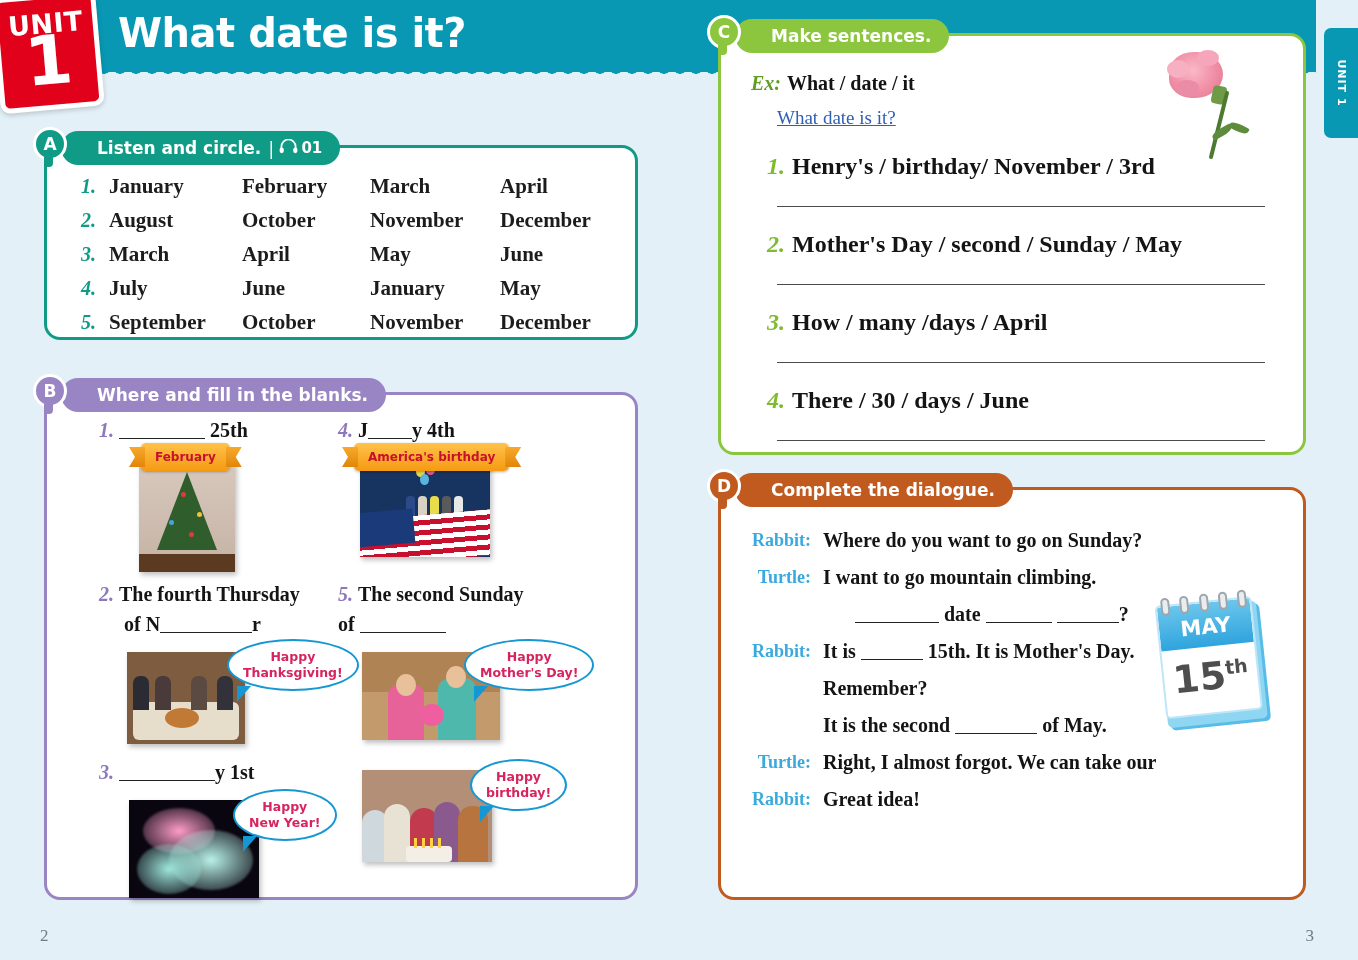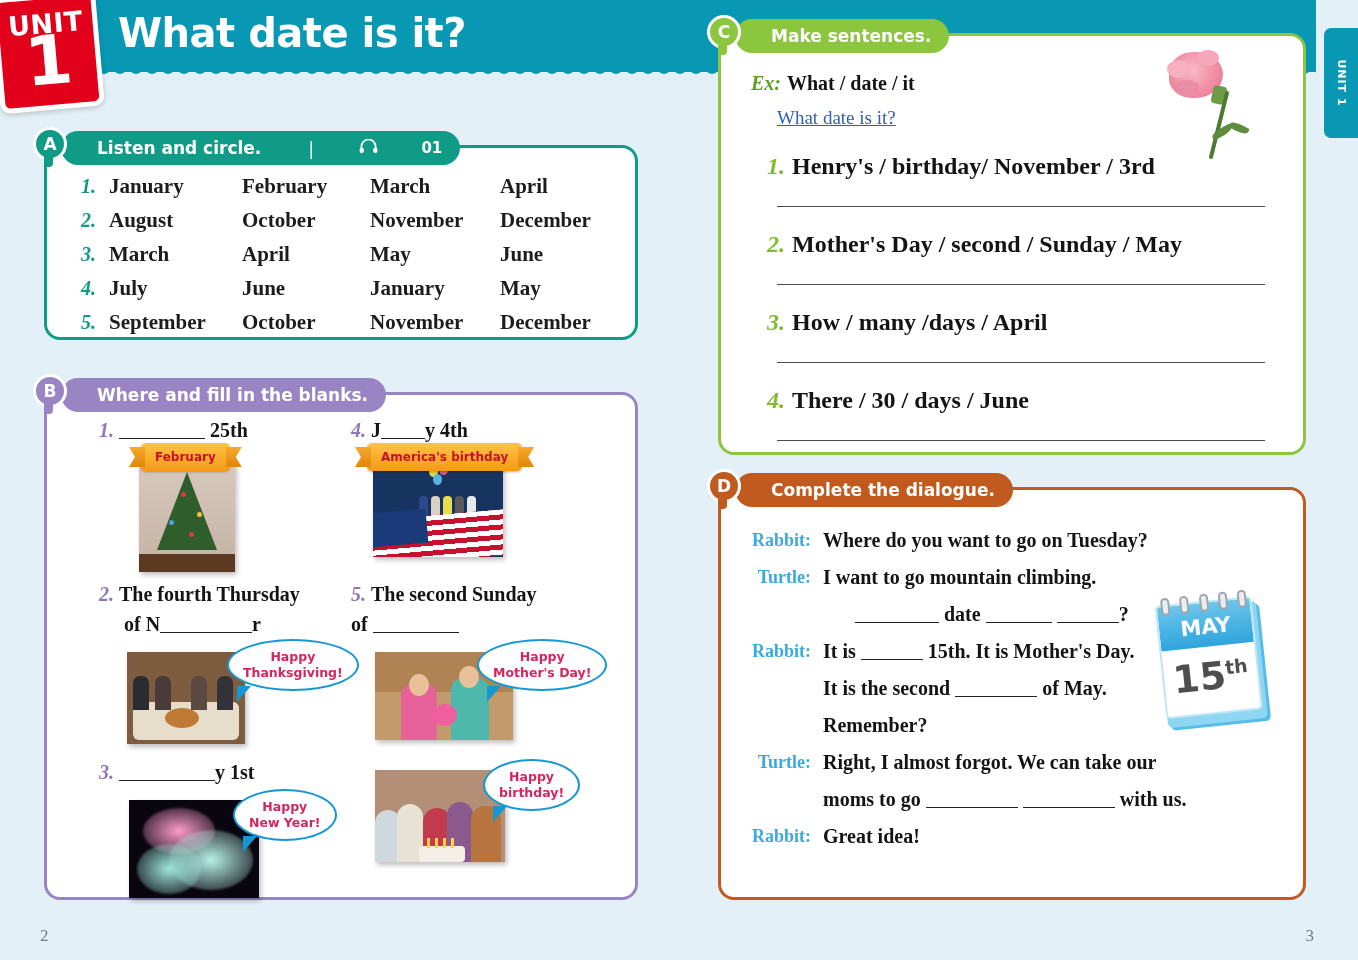--- a/index.html
+++ b/index.html
@@ -80,40 +80,40 @@
     font-family:"DejaVu Sans", sans-serif; font-weight:bold;
     font-size:17px; color:#fff;
   }
   .sec-badge .notch{
     position:absolute; left:8px; bottom:-9px; width:9px; height:10px;
     border-radius:0 0 4px 4px;
   }
 
   
   #secA{ left:44px; top:145px; width:594px; height:195px; border:3px solid #0f9b85; }
-  #secA .sec-head{ background:#0f9b85;gap:40px; }
+  #secA .sec-head{ background:#0f9b85; }
   #secA .sec-badge{ background:#0f9b85; }
   #secA .sec-badge .notch{ background:#0f9b85; }
   .a-rows{ position:absolute; left:34px; top:26px; }
   .a-row{ display:flex; height:34px; align-items:baseline; }
   .a-num{ width:28px; font-style:italic; font-weight:bold; font-size:20px; color:#0f9b85; }
   .a-cell{ font-size:21px; color:#1c1c1c; font-weight:600; }
   .a-c1{ width:133px; } .a-c2{ width:128px; } .a-c3{ width:130px; } .a-c4{ width:120px; }
 
   .hp-sep{ padding:0 5px 0 7px; font-weight:normal; font-size:18px; }
   .hp-icon{ display:inline-block; vertical-align:-3px; margin-right:3px; }
   .hp-num{ font-family:"DejaVu Sans", sans-serif; font-size:15px; }
 
   
   #secB{ left:44px; top:392px; width:594px; height:508px; border:3px solid #9a85c4; }
   #secB .sec-head{ background:#9a85c4; }
   #secB .sec-badge{ background:#9a85c4; }
   #secB .sec-badge .notch{ background:#9a85c4; }
   .b-col{ position:absolute; top:20px; }
-  .b-colL{ left:52px; } .b-colR{ left:304px; }
+  .b-colL{ left:52px; } .b-colR{ left:291px; }
   .b-item{ position:relative; margin-bottom:10px; }
   .b-label{ font-size:20px; font-weight:600; color:#141414; line-height:30px; white-space:nowrap; }
   .b-num{ font-style:italic; font-weight:bold; color:#8d77bd; margin-right:5px; font-size:20px; }
   .b-blank{ display:inline-block; border-bottom:1.6px solid #222; height:18px; vertical-align:-2px;}
   .photo{ position:relative; margin-top:5px; box-shadow:2px 3px 5px rgba(0,0,0,.25); }
 
   
   .ph-tree{ width:96px; height:110px; background:
       linear-gradient(#d8c9bd,#c4b2a4); overflow:hidden; }
   .ph-tree .tree{ position:absolute; left:50%; top:10px; transform:translateX(-50%);
@@ -536,57 +536,54 @@
           <i></i>
           <i></i>
           <i></i>
           <i></i>
       </div>
     </div>
 
     <div class="d-body">
       <div class="d-line">
         <span class="d-spk">Rabbit:</span>
-        <span class="d-txt">Where do you want to go on Tuesday?</span>
+        <span class="d-txt">Where do you want to go on Sunday?</span>
       </div>
       <div class="d-line">
         <span class="d-spk">Turtle:</span>
         <span class="d-txt">I want to go mountain climbing.</span>
       </div>
       <div class="d-line">
         <span class="d-spk"></span>
         <span class="d-txt">
           <span style="display:inline-block;width:32px"></span><span class="d-blank" style="width:84px"></span> date <span class="d-blank" style="width:66px"></span> <span class="d-blank" style="width:62px"></span>?
         </span>
       </div>
       <div class="d-line">
         <span class="d-spk">Rabbit:</span>
         <span class="d-txt">
           It is <span class="d-blank" style="width:62px"></span> 15th. It is Mother's Day.
         </span>
       </div>
       <div class="d-line">
         <span class="d-spk"></span>
+        <span class="d-txt">Remember?</span>
+      </div>
+      <div class="d-line">
+        <span class="d-spk"></span>
         <span class="d-txt">
           It is the second <span class="d-blank" style="width:82px"></span> of May.
         </span>
       </div>
       <div class="d-line">
-        <span class="d-spk"></span>
-        <span class="d-txt">Remember?</span>
-      </div>
-      <div class="d-line">
         <span class="d-spk">Turtle:</span>
         <span class="d-txt">Right, I almost forgot. We can take our</span>
       </div>
       <div class="d-line">
         <span class="d-spk"></span>
-        <span class="d-txt">
-          moms to go <span class="d-blank" style="width:92px"></span> <span class="d-blank" style="width:92px"></span> with us.
-        </span>
       </div>
       <div class="d-line">
         <span class="d-spk">Rabbit:</span>
         <span class="d-txt">Great idea!</span>
       </div>
     </div>
   </div>
 
   <div class="pagenum l">2</div>
   <div class="pagenum r">3</div>

